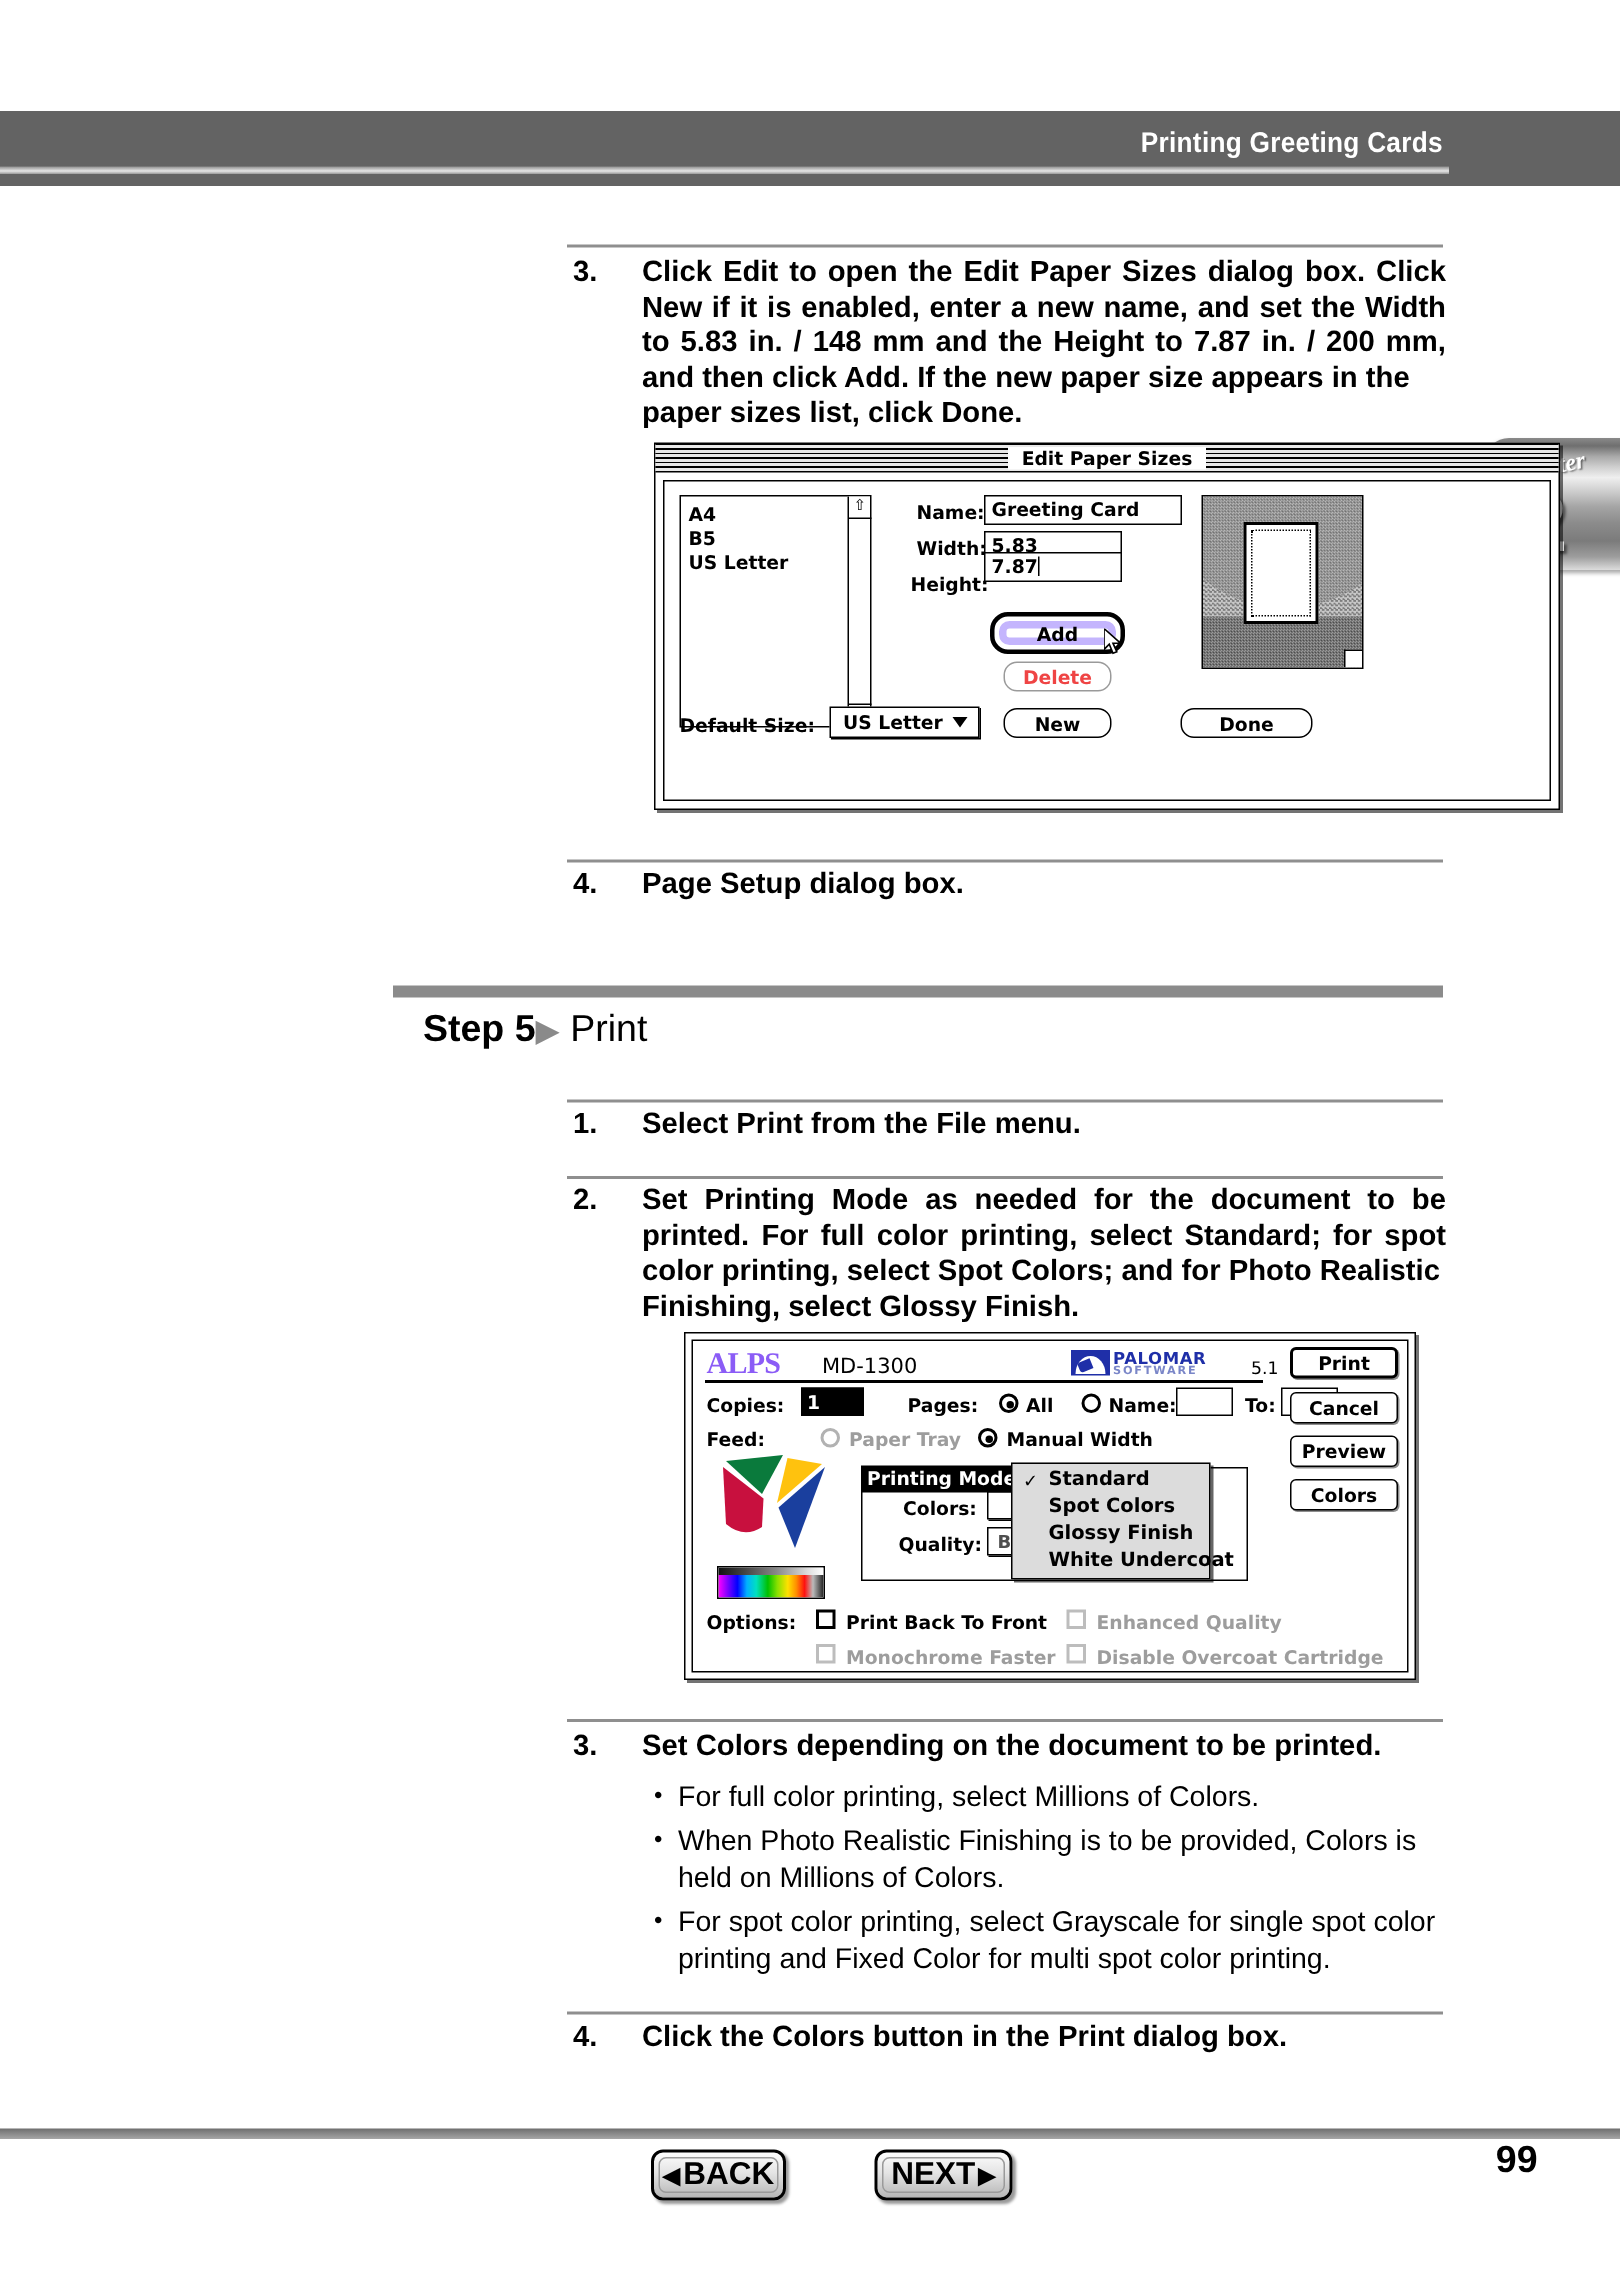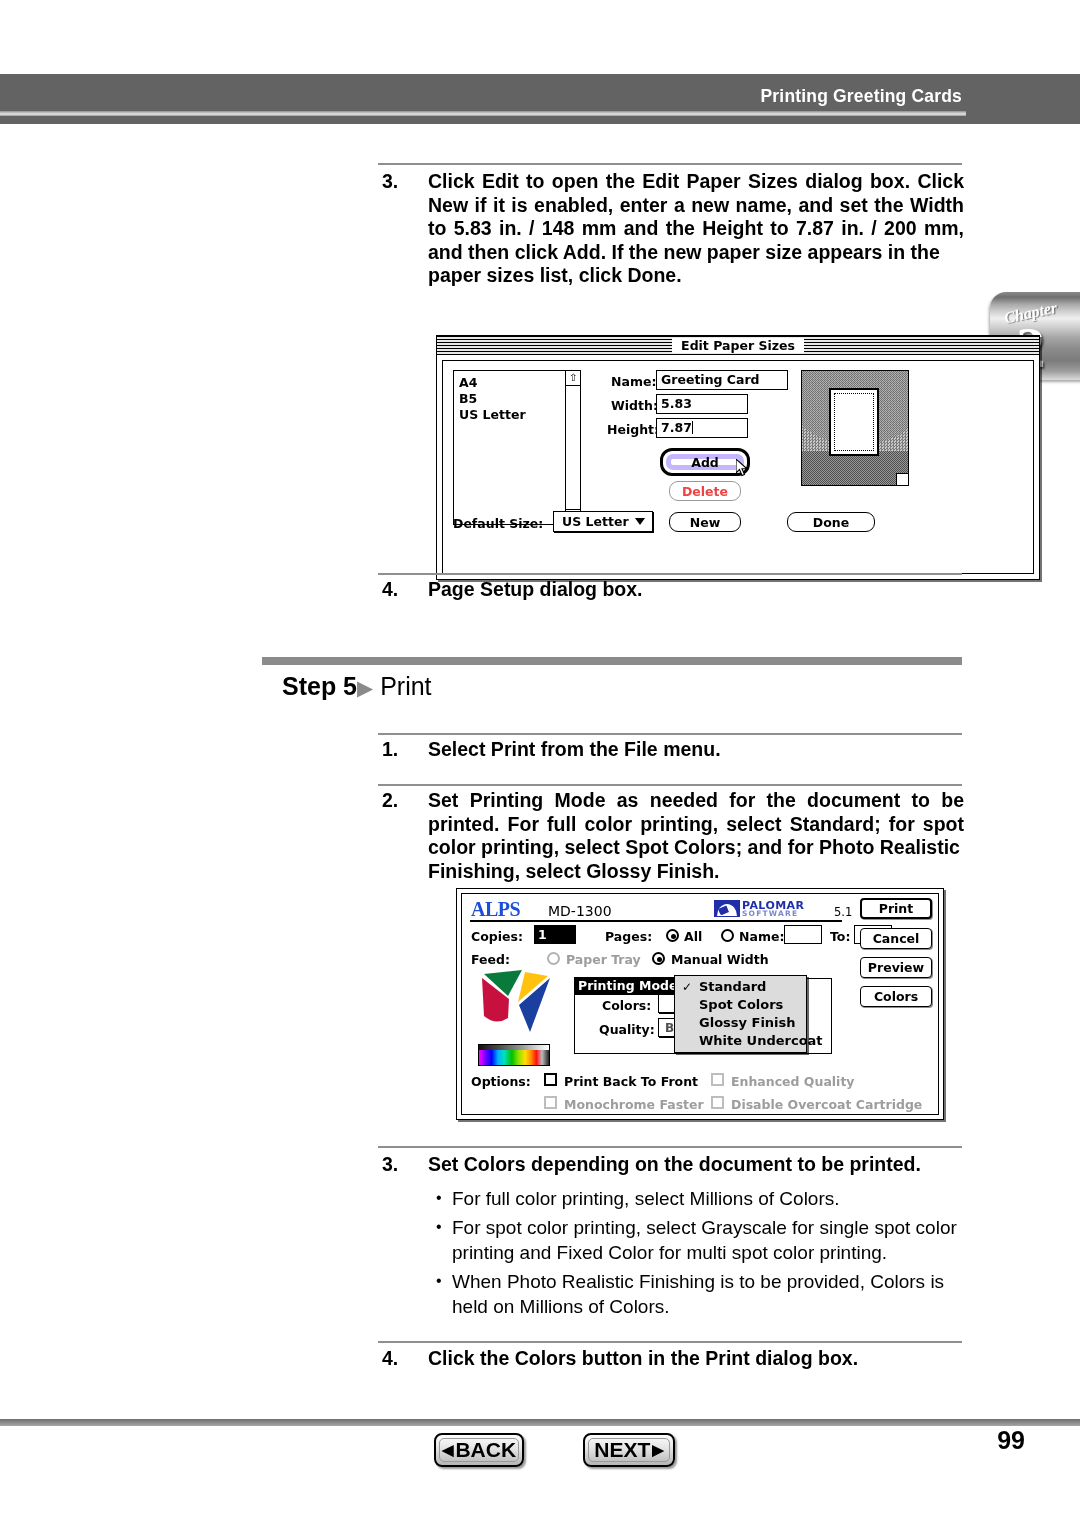--- a/index.html
+++ b/index.html
@@ -84,21 +84,20 @@
   .bullets li:before {
     content: "\2022"; position: absolute; left: 0; top: -1px; font-size: 16px;
   }
 
   
   .mac-dialog {
     position: absolute; left: 436px; top: 295px; width: 604px; height: 245px;
     background: #ffffff; border: 1px solid #000;
     box-shadow: 2px 2px 0 rgba(0,0,0,.55);
     font-family: "DejaVu Sans", "Liberation Sans", sans-serif;
-    margin-top: 40px;
   }
   .mac-titlebar {
     position: relative; height: 19px; border-bottom: 1px solid #000;
     background: repeating-linear-gradient(to bottom,
       #000 0px, #000 1px, #e8e8e8 1px, #e8e8e8 3px);
     display: flex; align-items: center; justify-content: center;
   }
   .mac-titlebar .t {
     background: #ffffff; padding: 0 9px; font-size: 12.5px; font-weight: bold;
     color: #000; line-height: 15px;
@@ -196,21 +195,21 @@
   .alps-dialog {
     position:absolute; left: 456px; top: 888px; width: 488px; height: 232px;
     background:#fff; border:1px solid #000;
     box-shadow: 2px 2px 0 rgba(0,0,0,.55);
     font-family: "DejaVu Sans", "Liberation Sans", sans-serif;
   }
   .alps-inner { position:absolute; left:4px; top:4px; right:4px; bottom:4px;
                 border:1px solid #000; }
   .alps-logo {
     position:absolute; left:9px; top:5px;
-    font-size:20px; font-weight:bold; color:#1d4ed8; letter-spacing:-0.5px;
+    font-size:20px; font-weight:bold; color:#8b5cf6; letter-spacing:-0.5px;
     font-family:"Liberation Serif", serif;
     border-bottom: 2px solid #3a29c8;
     line-height:21px;
   }
   .alps-model { position:absolute; left:86px; top:9px; font-size:14px; color:#000; }
   .palomar { position:absolute; left:252px; top:6px; width:94px; height:18px; }
   .palomar .box { position:absolute; left:0; top:0; width:26px; height:17px;
                   background:#1f2fa8; }
   .palomar .arc { position:absolute; left:3px; top:4px; width:20px; height:12px;
                   border-radius:50% 50% 0 0 / 100% 100% 0 0;
@@ -347,21 +346,21 @@
       <div class="textfield" style="left:213px; top:9px; width:132px;">
         <span>Greeting Card</span>
       </div>
 
       <div class="fieldlabel" style="left:168px; top:37px;">Width:</div>
       <div class="textfield" style="left:213px; top:33px; width:92px;">
         <span>5.83</span>
       </div>
 
       <div class="fieldlabel" style="left:164px; top:61px;">Height:</div>
-      <div class="textfield" style="left:213px; top:57px; width:92px;">
+      <div class="textfield" style="left:213px; top:47px; width:92px;">
         <span>7.87</span><span class="caret"></span>
       </div>
 
       <div class="mac-btn default-ring" style="left:217px; top:87px; width:90px; height:28px;">
         <span class="inner">Add</span>
       </div>
       <svg class="cursor-arrow" style="left:293px; top:98px;" viewBox="0 0 13 18">
         <polygon points="0,0 0,14 3.5,10.5 6,16.5 8.5,15.5 6,9.8 11,9.8" fill="#fff" stroke="#000" stroke-width="1.1"></polygon>
       </svg>
 
@@ -523,22 +522,22 @@
   </div>
 
   <div class="rule" style="left:378px; top:1146px; width:584px;"></div>
   <div class="numbered" style="left:382px; top:1153px; width:582px;">
     <span class="num">3.</span>
     <span class="txt">Set Colors depending on the document to be printed.</span>
   </div>
 
   <ul class="bullets" style="left:436px; top:1186px; width:530px;">
     <li>For full color printing, select Millions of Colors.</li>
+    <li>When Photo Realistic Finishing is to be provided, Colors is held on Millions of Colors.</li>
     <li>For spot color printing, select Grayscale for single spot color printing and Fixed Color for multi spot color printing.</li>
-    <li>When Photo Realistic Finishing is to be provided, Colors is held on Millions of Colors.</li>
   </ul>
 
   <div class="rule" style="left:378px; top:1341px; width:584px;"></div>
   <div class="numbered" style="left:382px; top:1347px; width:582px;">
     <span class="num">4.</span>
     <span class="txt">Click the Colors button in the Print dialog box.</span>
   </div>
 
   <div class="footer-bar"></div>
   <div class="navbtn" style="left:434px; top:1433px; width:90px;">

